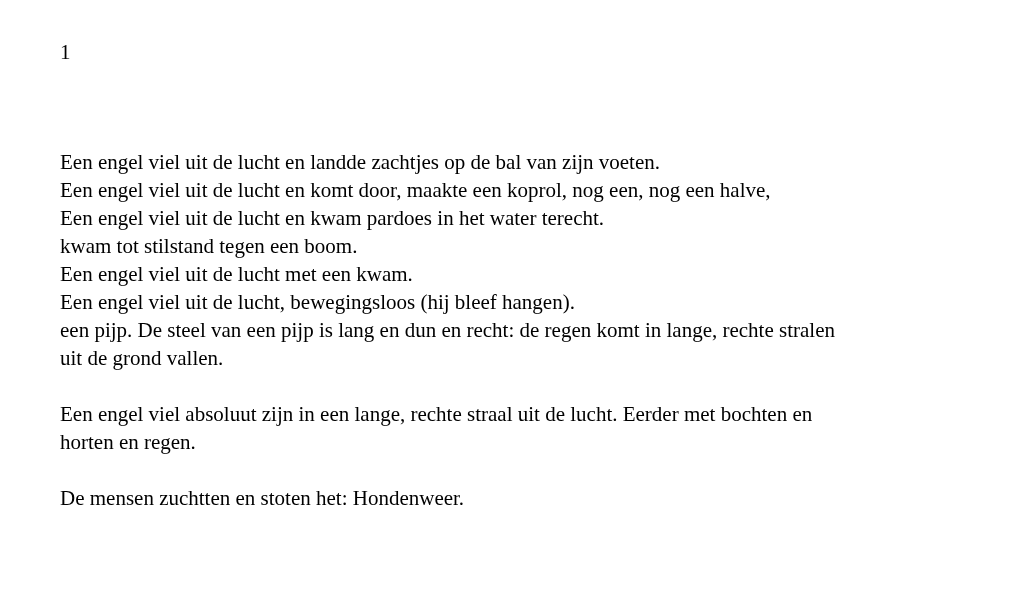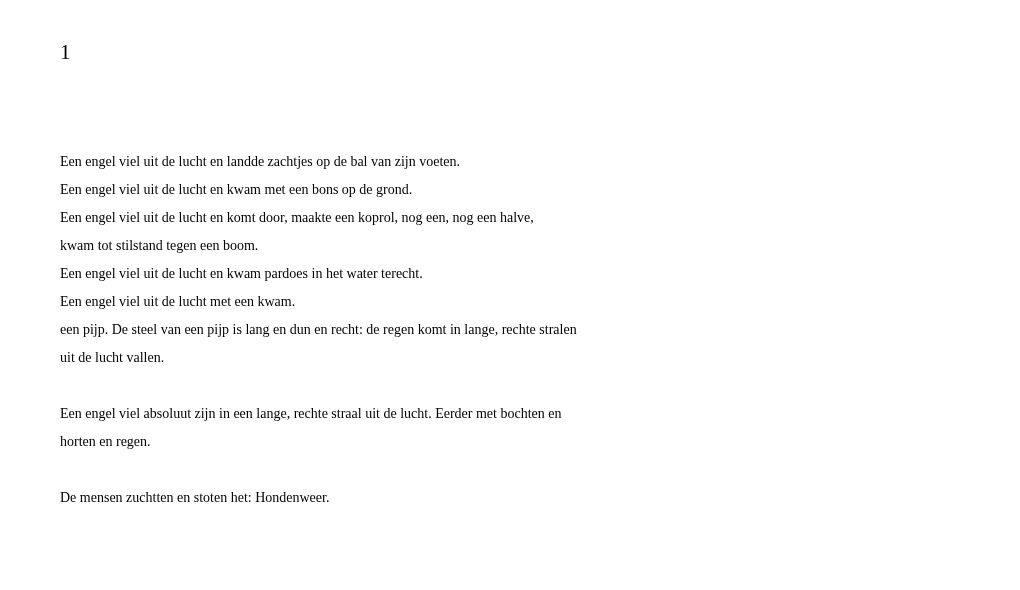--- a/index.html
+++ b/index.html
@@ -20,21 +20,21 @@
       left: 60px;
       top: 38px;
       font-size: 21px;
       line-height: 28px;
     }
     .body-text {
       position: absolute;
       left: 60px;
       top: 148px;
       width: 900px;
-      font-size: 14px;
+      font-size: 21px;
       line-height: 28px;
     }
     .para {
       margin: 0;
     }
     .line {
       display: block;
       white-space: nowrap;
     }
     .spacer {
@@ -43,27 +43,27 @@
     }
   </style>
 </head>
 <body>
 
 <div class="page-number">1</div>
 
 <div class="body-text">
   <p class="para">
     <span class="line">Een engel viel uit de lucht en landde zachtjes op de bal van zijn voeten.</span>
-    <span class="line">Een engel viel uit de lucht en kwam met een bons op de grond.</span>
     <span class="line">Een engel viel uit de lucht en komt door, maakte een koprol, nog een, nog een halve,</span>
+    <span class="line">Een engel viel uit de lucht en kwam pardoes in het water terecht.</span>
     <span class="line">kwam tot stilstand tegen een boom.</span>
-    <span class="line">Een engel viel uit de lucht en kwam pardoes in het water terecht.</span>
     <span class="line">Een engel viel uit de lucht met een kwam.</span>
+    <span class="line">Een engel viel uit de lucht, bewegingsloos (hij bleef hangen).</span>
     <span class="line">een pijp. De steel van een pijp is lang en dun en recht: de regen komt in lange, rechte stralen</span>
-    <span class="line">uit de lucht vallen.</span>
+    <span class="line">uit de grond vallen.</span>
   </p>
   <span class="spacer"></span>
   <p class="para">
     <span class="line">Een engel viel absoluut zijn in een lange, rechte straal uit de lucht. Eerder met bochten en</span>
     <span class="line">horten en regen.</span>
   </p>
   <span class="spacer"></span>
   <p class="para">
     <span class="line">De mensen zuchtten en stoten het: Hondenweer.</span>
   </p>

